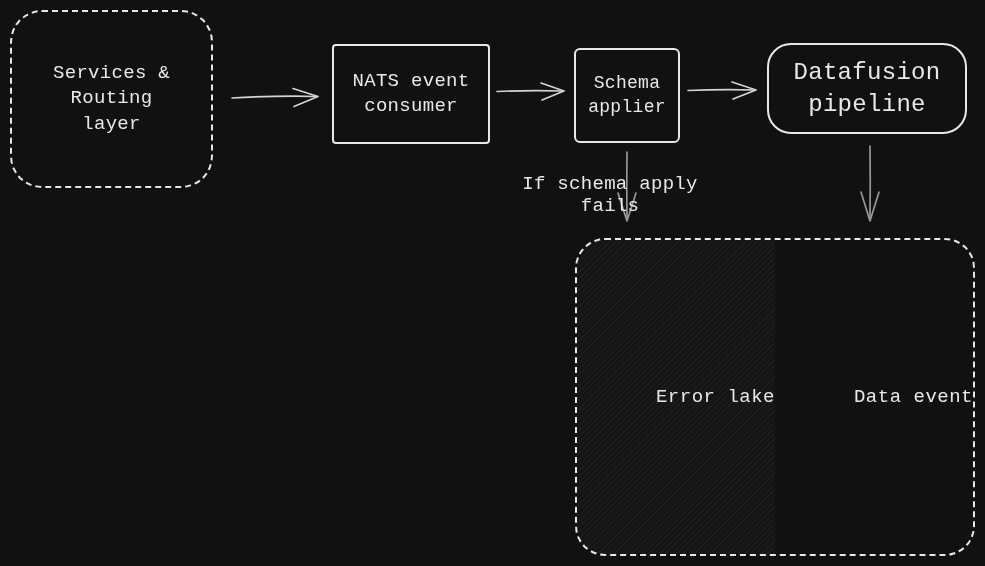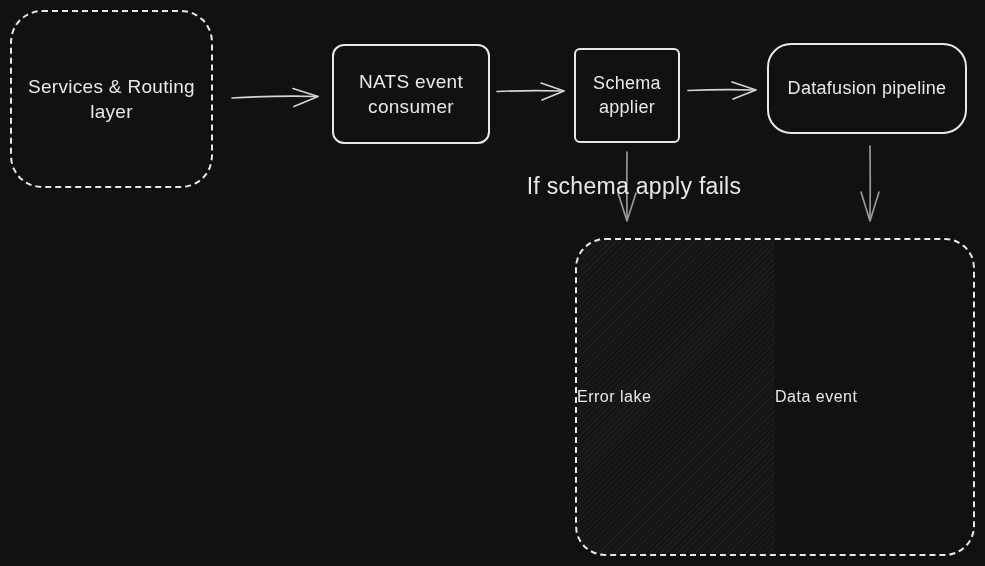--- a/index.html
+++ b/index.html
@@ -3,21 +3,21 @@
 <meta charset="utf-8">
 <style>
   * { margin: 0; padding: 0; box-sizing: border-box; }
   html, body { background: #0b0b0b; }
   .canvas {
     position: relative;
     width: 985px;
     height: 566px;
     background: #111111;
     overflow: hidden;
-    font-family: Liberation Sans, sans-serif;
+    font-family: Liberation Mono, monospace;
     color: #e8e8e8;
   }
   .node {
     position: absolute;
     display: flex;
     align-items: center;
     justify-content: center;
     text-align: center;
     border: 2px solid #e8e8e8;
     background: transparent;
@@ -26,64 +26,64 @@
     white-space: pre-line;
   }
   .dashed { border-style: dashed; }
 
   .node-services {
     left: 10px; top: 10px; width: 203px; height: 178px;
     border-radius: 32px; font-size: 19px;
   }
   .node-nats {
     left: 332px; top: 44px; width: 158px; height: 100px;
-    border-radius: 12px; font-size: 19px;
+    border-radius: 4px; font-size: 19px;
   }
   .node-schema {
     left: 574px; top: 48px; width: 106px; height: 95px;
     border-radius: 6px; font-size: 18px;
   }
   .node-datafusion {
     left: 767px; top: 43px; width: 200px; height: 91px;
-    border-radius: 24px; font-size: 18px;
+    border-radius: 24px; font-size: 24px;
   }
 
   .lake-box {
     left: 575px; top: 238px; width: 400px; height: 318px;
     position: absolute;
     border: 2px dashed #e8e8e8;
     border-radius: 30px;
     display: flex;
     overflow: hidden;
   }
   .lake-half {
     flex: 0 0 50%;
     display: flex;
     align-items: center;
-    justify-content: flex-start;
-    font-size: 16px;
+    justify-content: flex-end;
+    font-size: 19px;
     letter-spacing: 0.5px;
   }
   .lake-error {
     flex-basis: 198px;
     background:
       repeating-linear-gradient(135deg,
         rgba(255,255,255,0.055) 0px,
         rgba(255,255,255,0.055) 1px,
         rgba(255,255,255,0.015) 1px,
         rgba(255,255,255,0.015) 4px);
   }
   .lake-data { flex: 1 1 auto; }
 
   .edge-label {
     position: absolute;
-    left: 524px; top: 173px;
+    left: 500px; top: 173px;
     width: 220px;
     text-align: center;
-    font-size: 23px;
+    font-size: 19px;
     letter-spacing: 0.3px;
     color: #e8e8e8;
   }
 
   svg.arrows {
     position: absolute;
     left: 0; top: 0;
     width: 985px; height: 566px;
     pointer-events: none;
   }

